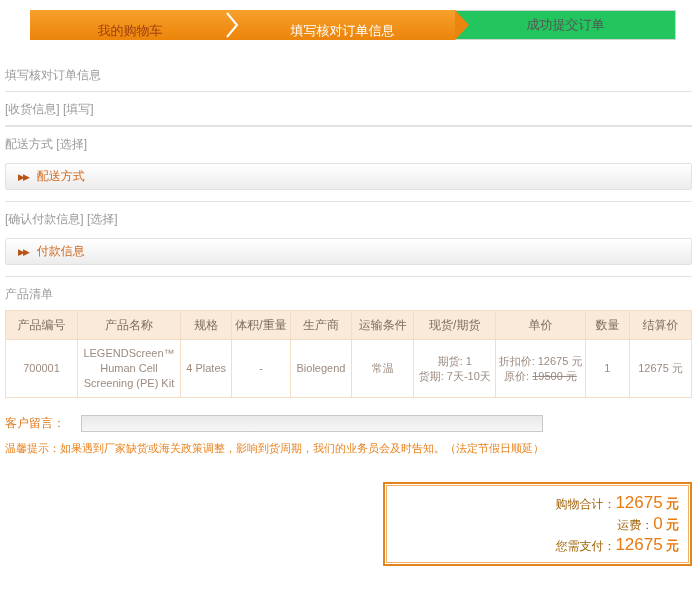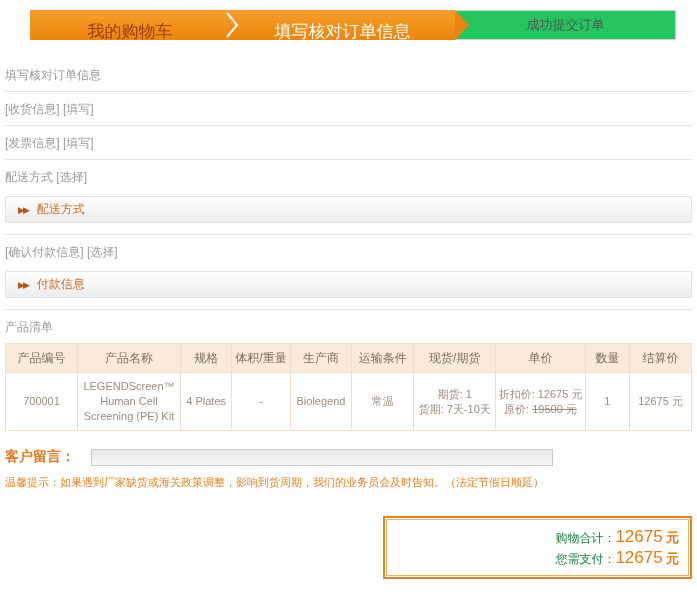--- a/index.html
+++ b/index.html
@@ -4,21 +4,21 @@
 <style>
   * { margin:0; padding:0; box-sizing:border-box; }
   html,body { width:697px; height:597px; background:#fff; overflow:hidden;
     font-family:"Liberation Sans","DejaVu Sans",sans-serif; font-size:12px; color:#999; }
   .page { padding:0 5px; }
 
   
   .progress { position:relative; margin:10px 16px 0 25px; height:30px; display:flex; }
   .steps-orange { position:relative; width:425px; height:30px; display:flex;
     background:linear-gradient(#f6a02c,#ec840a); }
-  .step { display:flex; align-items:center; justify-content:center; height:42px; font-size:17px; cursor:pointer; }
+  .step { display:flex; align-items:center; justify-content:center; height:42px; font-size:13px; cursor:pointer; }
   .step1 { width:200px; color:#9e3f10; }
   .step2 { width:225px; color:#ffffff; }
   .chev { position:absolute; left:194px; top:0; height:30px; width:16px; z-index:2; }
   .arrow { position:absolute; left:425px; top:0; z-index:2; width:0; height:0;
     border-top:15px solid transparent; border-bottom:15px solid transparent; border-left:14px solid #ec850e; }
   .step3 { flex:1; background:#22c55e; border:1px solid #d2d2d2; color:#555; justify-content:center; display:flex; align-items:center; font-size:13px; cursor:pointer; }
 
   
   .sec-row { display:flex; justify-content:space-between; align-items:flex-end; padding:9px 0 7px; }
   .sec-row.first { margin-top:18px; }
@@ -37,31 +37,31 @@
   table.products th { background:#f9ead9; color:#7d6e60; font-weight:normal; font-size:12px;
     border:1px solid #f3ddc7; height:29px; }
   table.products td { border:1px solid #f3ddc7; height:58px; text-align:center; font-size:11px;
     color:#9b8b80; line-height:15px; vertical-align:middle; padding:2px; }
   .o { color:#de8634; }
   .strike { text-decoration:line-through; }
   .prod-link { cursor:pointer; }
 
   
   .msg-row { display:flex; align-items:center; margin-top:17px; }
-  .msg-label { color:#e07b1f; font-size:14px; font-weight:bold; margin-right:16px; white-space:nowrap; }
+  .msg-label { color:#e07b1f; font-size:12px; font-weight:normal; margin-right:16px; white-space:nowrap; }
   .msg-input { width:462px; height:17px; border:1px solid #c9c9c9; background:linear-gradient(#e9e9e9,#f6f6f6);
     font-size:11px; padding:0 4px; color:#555; }
   .notice { color:#e8821e; font-size:11px; margin-top:9px; }
 
   
   .totals-wrap { display:flex; justify-content:flex-end; margin-top:26px; }
   .totals-outer { border:2px solid #e2861b; padding:1px; width:309px; }
   .totals-inner { border:1px solid #efb26d; padding:7px 9px 6px; text-align:right; }
   .t-line { line-height:19px; white-space:nowrap; }
-  .t-label { color:#15803d; font-size:12px; }
+  .t-label { color:#a16207; font-size:12px; }
   .t-val { color:#e87a10; font-weight:normal; font-size:17px; }
   .t-unit { color:#e87a10; font-size:13px; font-weight:bold; }
 </style>
 </head>
 <body>
 
 <div class="page">
 
   <div class="progress">
     <div class="steps-orange">
@@ -81,26 +81,20 @@
   <hr class="div">
 
   <div class="sec-row">
     <span>
       <span class="gray">[收货信息]</span>
       <span class="link-gray">[填写]</span>
     </span>
   </div>
   <hr class="div">
 
-  <div class="sec-row">
-    <span>
-      <span class="gray">[发票信息]</span>
-      <span class="link-gray">[填写]</span>
-    </span>
-  </div>
   <hr class="div">
 
   <div class="sec-row">
     <span>
       <span class="gray">配送方式</span>
       <span class="link-gray">[选择]</span>
     </span>
   </div>
   <div class="panel-bar">
     <span class="dbl-arrow">▶▶</span>
@@ -180,20 +174,24 @@
   <div class="notice">温馨提示：如果遇到厂家缺货或海关政策调整，影响到货周期，我们的业务员会及时告知。（法定节假日顺延）</div>
 
   <div class="totals-wrap">
     <div class="totals-outer">
       <div class="totals-inner">
         <div class="t-line">
           <span class="t-label">购物合计：</span><span class="t-val">12675</span>
           <span class="t-unit">元</span>
         </div>
         <div class="t-line">
+          <span class="t-label">运费：</span><span class="t-val">0</span>
+          <span class="t-unit">元</span>
+        </div>
+        <div class="t-line">
           <span class="t-label">您需支付：</span><span class="t-val">12675</span>
           <span class="t-unit">元</span>
         </div>
 
       </div>
     </div>
   </div>
 
 </div>
 

